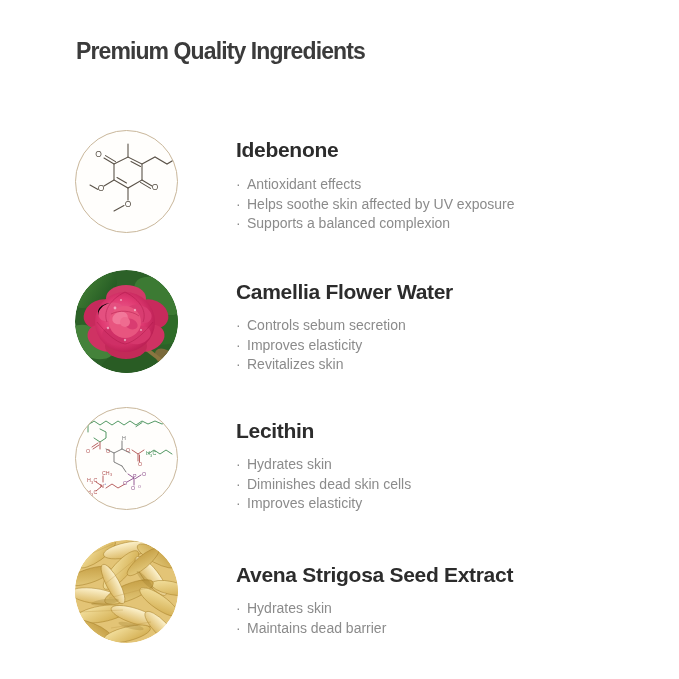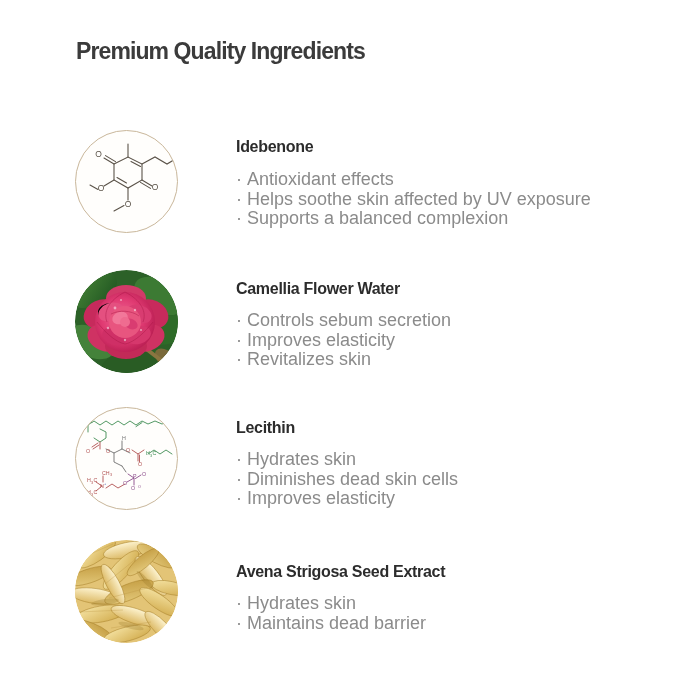--- a/index.html
+++ b/index.html
@@ -61,21 +61,21 @@
   }
   .thumb svg { display: block; }
 
   .text-col {
     position: absolute;
     left: 236px;
     top: 0;
     right: 20px;
   }
   .ing-title {
-    font-size: 16px;
+    font-size: 21px;
     font-weight: bold;
     color: #2c2c2c;
     letter-spacing: -0.3px;
     line-height: 1;
     white-space: nowrap;
   }
   .row-0 .ing-title { margin-top: 14px; }
   .row-1 .ing-title { margin-top: 16px; }
   .row-2 .ing-title { margin-top: 18px; }
   .row-3 .ing-title { margin-top: 29px; }
@@ -84,21 +84,21 @@
     list-style: none;
     margin: 0;
     padding: 0;
   }
   .row-0 .benefit-list { margin-top: 15px; }
   .row-1 .benefit-list { margin-top: 14px; }
   .row-2 .benefit-list { margin-top: 14px; }
   .row-3 .benefit-list { margin-top: 14px; }
 
   .benefit-item {
-    font-size: 18px;
+    font-size: 14px;
     color: #8b8b8b;
     line-height: 19.5px;
     white-space: nowrap;
   }
   .benefit-item .bullet {
     display: inline-block;
     width: 11px;
     color: #8b8b8b;
   }
 

